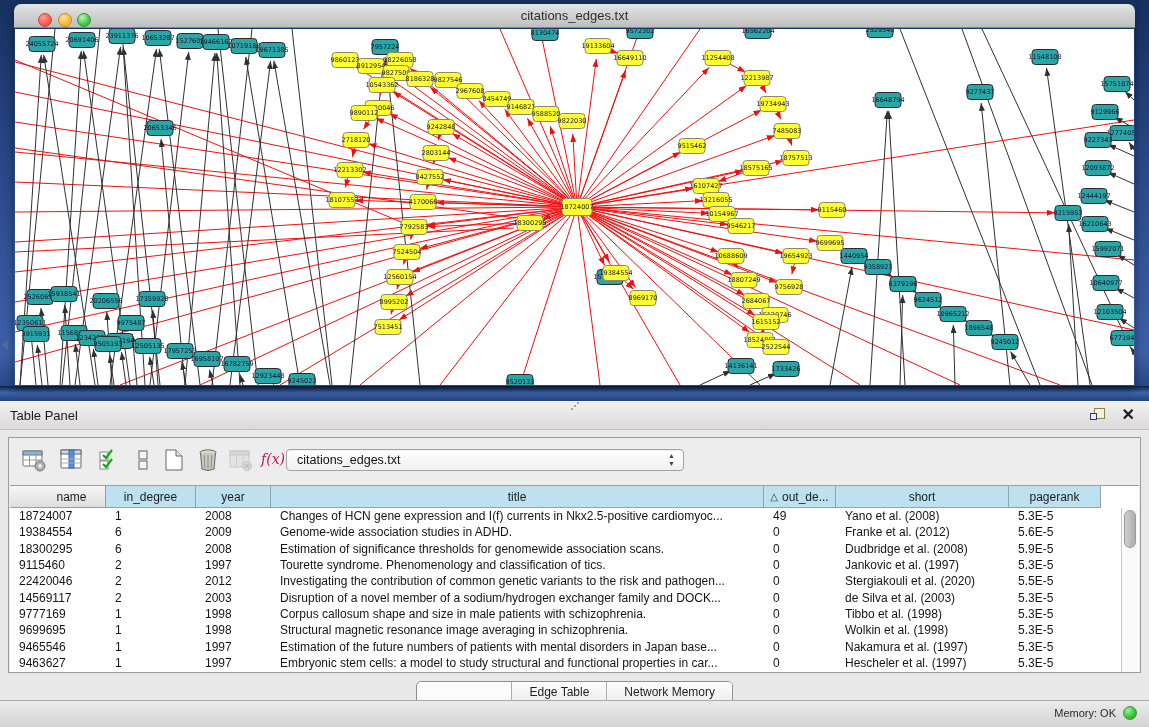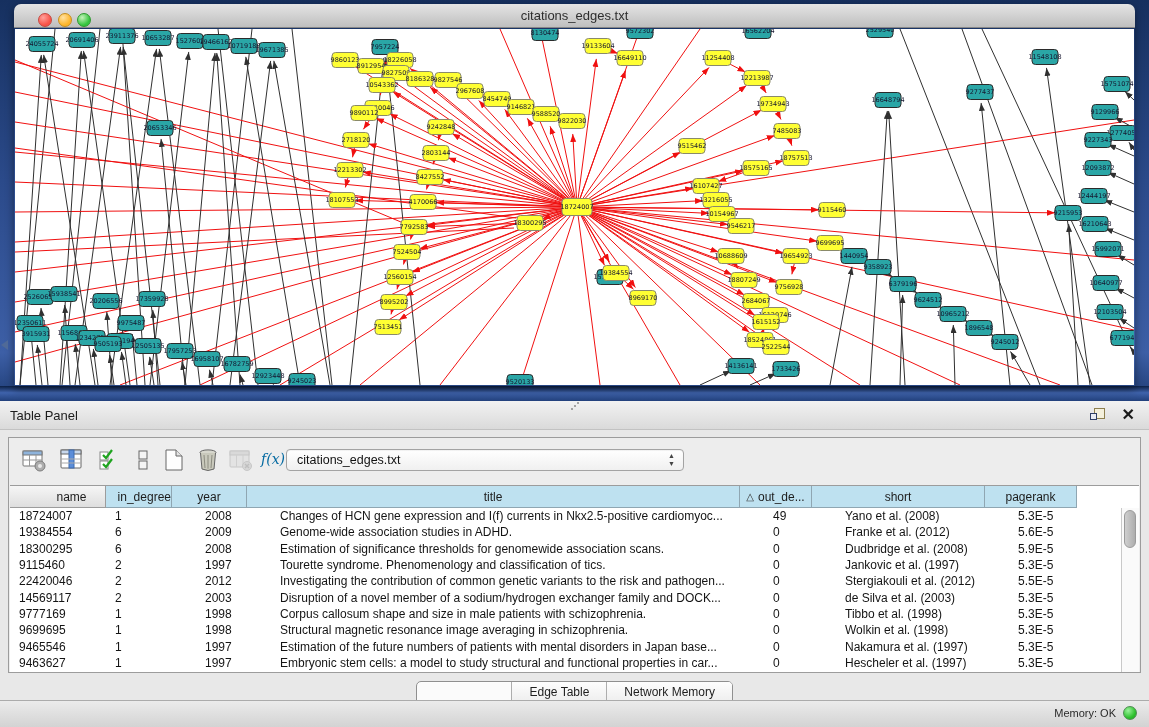--- a/index.html
+++ b/index.html
@@ -39,21 +39,21 @@
   #float-icon .sq2{position:absolute;left:0;top:5px;width:5px;height:5px;border:1px solid #2f3f66;background:#e8ecf4;}
   #panel-close{position:absolute;right:14px;top:4px;font-size:16px;font-weight:bold;color:#1a1a1a;line-height:20px;}
   #panel-body{position:absolute;left:0;top:430px;width:1149px;height:270px;background:#E8E8E8;}
   #table-box{position:absolute;left:8px;top:7px;width:1131px;height:234px;background:#EDEDED;
     border:1px solid #9C9C9C;box-sizing:content-box;}
   
   #tp-toolbar{position:absolute;left:0;top:0;width:100%;height:46px;}
   .tbtn{position:absolute;top:9px;width:28px;height:28px;}
   .tbtn svg{display:block;}
   #fx-label{position:absolute;left:252px;top:13px;font-family:"DejaVu Serif",serif;font-style:italic;
-    font-size:14px;color:#0369a1;}
+    font-size:14px;color:#be185d;}
   #table-selector{position:absolute;left:277px;top:11px;width:398px;height:22px;border:1px solid #A3A3A3;
     border-radius:4px;background:linear-gradient(#FFFFFF,#F0F0F0);box-sizing:border-box;
     font-size:12.5px;color:#111;line-height:20px;padding-left:10px;box-shadow:inset 0 1px 1px rgba(0,0,0,.06);}
   #table-selector .stepper{position:absolute;right:6px;top:2px;width:11px;height:16px;font-size:7px;color:#444;
     line-height:8px;text-align:center;}
   
   #grid{position:absolute;left:1px;top:47px;width:1129px;height:186px;background:#FFFFFF;
     border-top:1px solid #9C9C9C;}
   #ghead{position:absolute;left:0;top:0;height:22px;width:100%;display:flex;}
   .hcell{height:22px;box-sizing:border-box;border-right:1px solid #8FA6B2;
@@ -835,21 +835,21 @@
         <span>citations_edges.txt</span>
         <span class="stepper">▲<br>▼</span>
       </div>
     </div>
 
     <div id="grid">
       <div id="ghead">
           <div class="hcell namecol" style="width: 96px;">
             <span>name</span>
           </div>
-          <div class="hcell" style="width: 66px; justify-content: flex-end;">
+          <div class="hcell" style="width: 90px;">
             <span>in_degree</span>
           </div>
           <div class="hcell" style="width: 75px;">
             <span>year</span>
           </div>
           <div class="hcell" style="width: 493px;">
             <span>title</span>
           </div>
           <div class="hcell" style="width: 72px;">
             <span class="sortmark">△</span>
@@ -898,21 +898,21 @@
             <div class="tcell" style="width: 72px;">0</div>
             <div class="tcell" style="width: 173px;">Jankovic et al. (1997)</div>
             <div class="tcell" style="width: 92px;">5.3E-5</div>
           </div>
           <div class="trow">
             <div class="tcell" style="width: 96px;">22420046</div>
             <div class="tcell" style="width: 90px;">2</div>
             <div class="tcell" style="width: 75px;">2012</div>
             <div class="tcell" style="width: 493px;">Investigating the contribution of common genetic variants to the risk and pathogen...</div>
             <div class="tcell" style="width: 72px;">0</div>
-            <div class="tcell" style="width: 173px;">Stergiakouli et al. (2012)</div>
+            <div class="tcell" style="width: 173px;">Stergiakouli et al. (2020)</div>
             <div class="tcell" style="width: 92px;">5.5E-5</div>
           </div>
           <div class="trow">
             <div class="tcell" style="width: 96px;">14569117</div>
             <div class="tcell" style="width: 90px;">2</div>
             <div class="tcell" style="width: 75px;">2003</div>
             <div class="tcell" style="width: 493px;">Disruption of a novel member of a sodium/hydrogen exchanger family and DOCK...</div>
             <div class="tcell" style="width: 72px;">0</div>
             <div class="tcell" style="width: 173px;">de Silva et al. (2003)</div>
             <div class="tcell" style="width: 92px;">5.3E-5</div>

